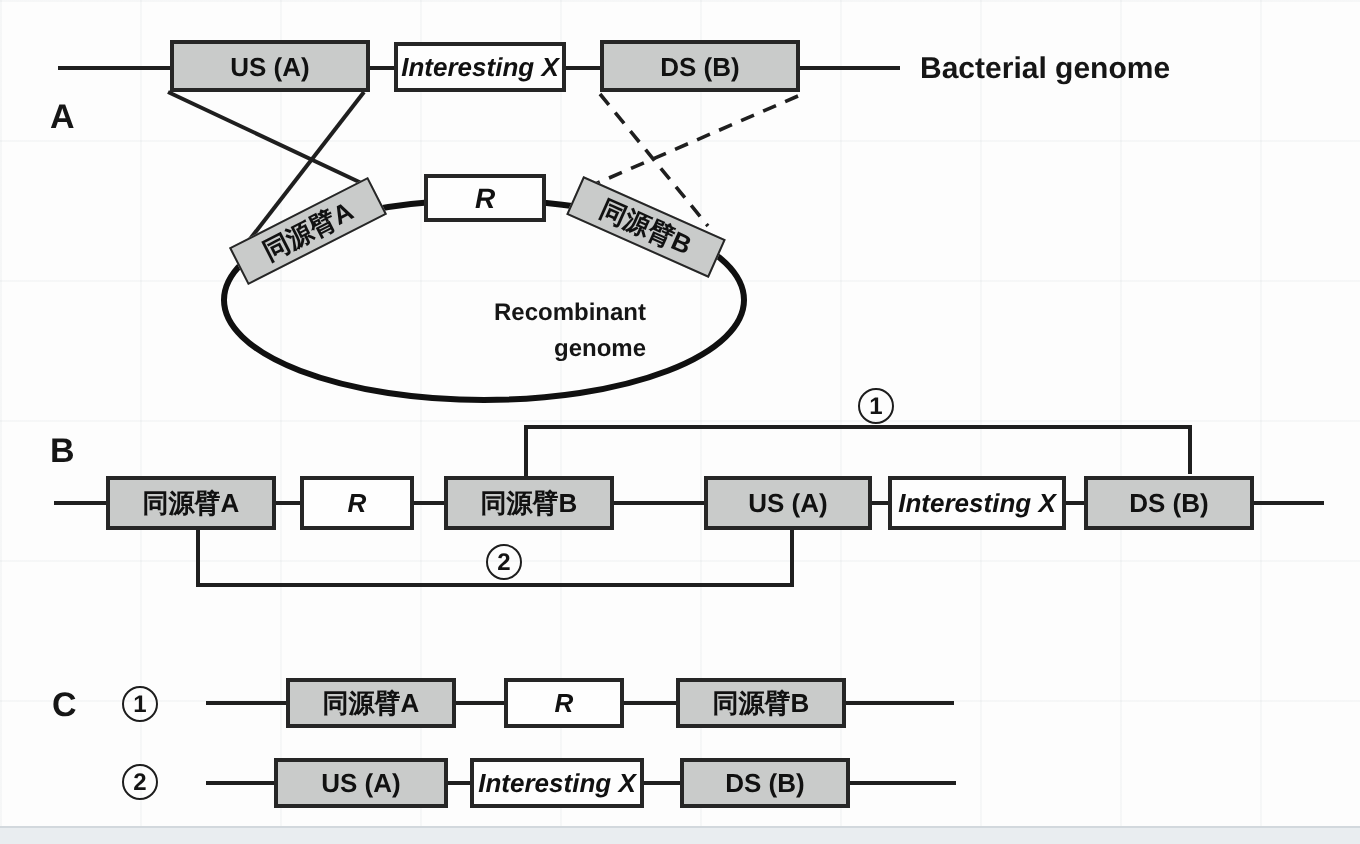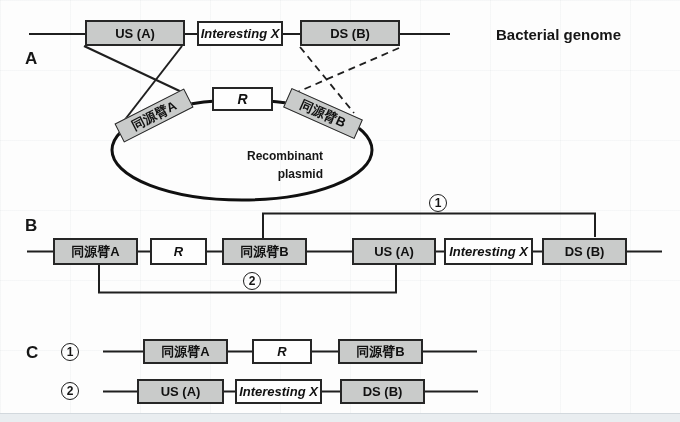--- a/index.html
+++ b/index.html
@@ -64,29 +64,29 @@
     <line x1="103" y1="351.5" x2="477" y2="351.5" stroke="#1f1f1f" stroke-width="2"></line>
     <line x1="103" y1="391.5" x2="478" y2="391.5" stroke="#1f1f1f" stroke-width="2"></line>
   </svg>
 
   <div class="seclabel" style="left:25px; top:49px;">A</div>
 
   <div class="box gray" style="left:85px;  top:20px; width:100px; height:26px;">US (A)</div>
   <div class="box white" style="left:197px; top:21px; width:86px;  height:25px;">Interesting X</div>
   <div class="box gray" style="left:300px; top:20px; width:100px; height:26px;">DS (B)</div>
 
-  <div class="freelabel" style="left:460px; top:26px; font-size:15px;margin-left:36px;">Bacterial genome</div>
+  <div class="freelabel" style="left:460px; top:26px; font-size:15px;">Bacterial genome</div>
 
   <div class="box gray rot" style="left:115px; top:105px; width:78px; height:21px; transform:rotate(-27deg); border-width:1.6px;">同源臂A</div>
   <div class="box white" style="left:212px; top:87px; width:61px; height:24px; font-size:14px;">R</div>
   <div class="box gray rot" style="left:284px; top:103px; width:78px; height:21px; transform:rotate(24deg); border-width:1.6px;">同源臂B</div>
 
   <div class="caption" style="left:163px; top:147px; width:160px;">
     <div>Recombinant</div>
-    <div>plasmid</div>
+    <div>genome</div>
   </div>
 
   <div class="seclabel" style="left:25px; top:216px;">B</div>
 
   <div class="badge" style="left:429px; top:194px;">1</div>
   <div class="badge" style="left:243px; top:272px;">2</div>
 
   <div class="box gray" style="left:53px;  top:238px; width:85px; height:27px;">同源臂A</div>
   <div class="box white" style="left:150px; top:238px; width:57px; height:27px;">R</div>
   <div class="box gray" style="left:222px; top:238px; width:85px; height:27px;">同源臂B</div>

